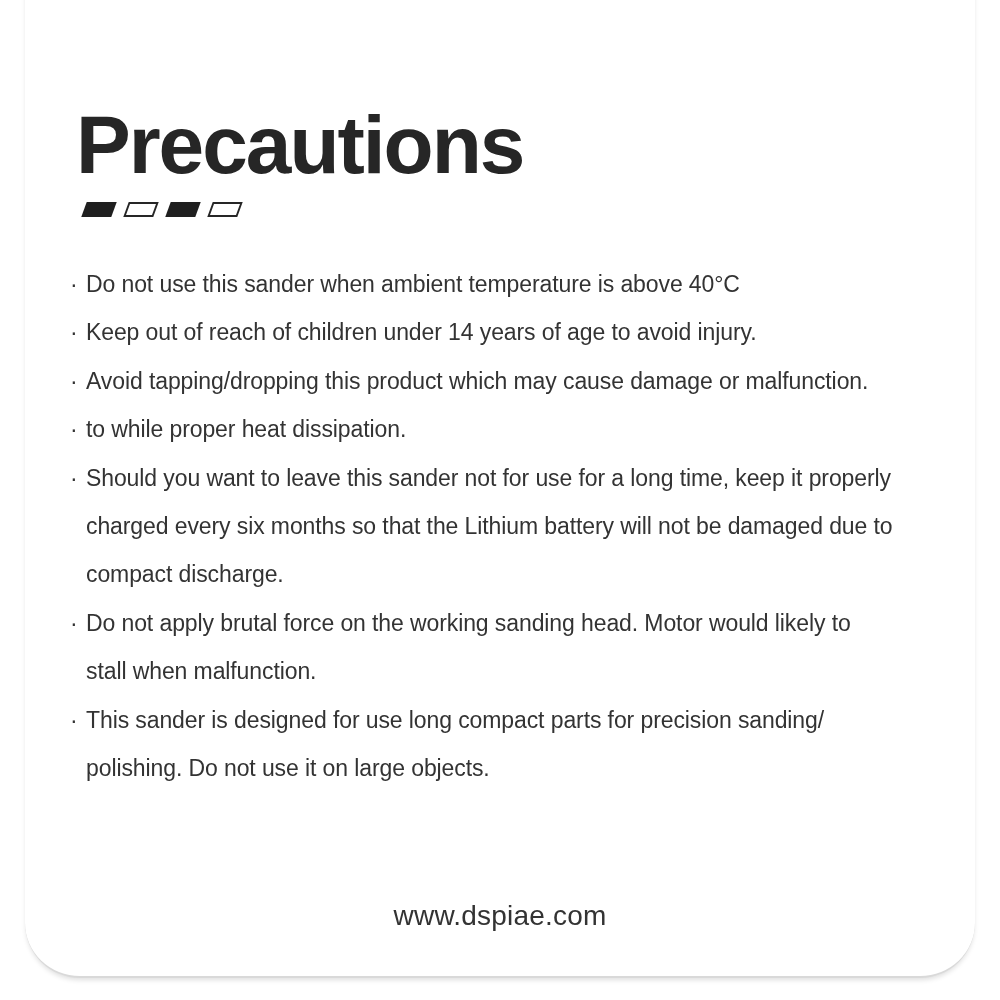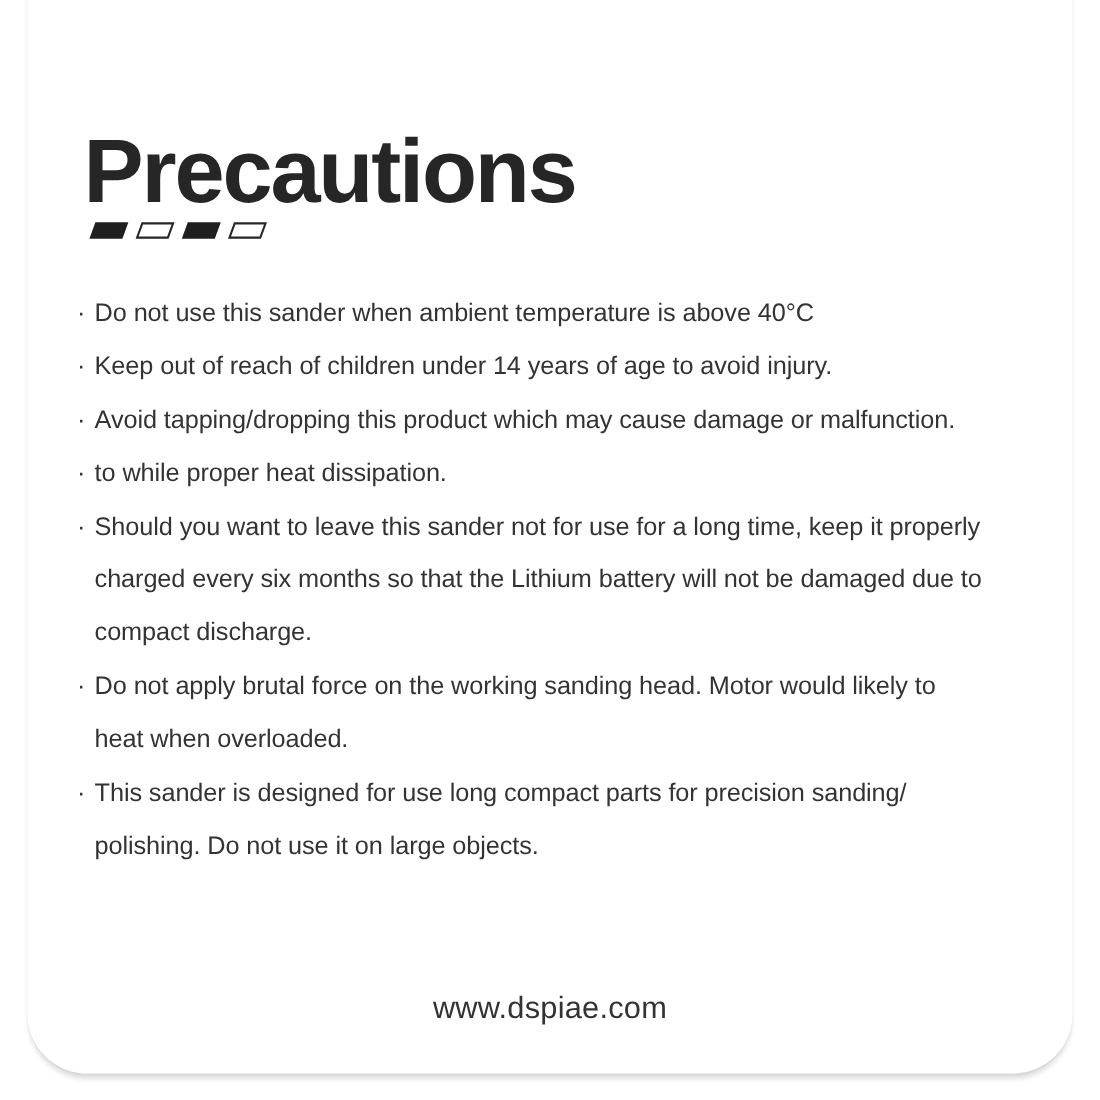--- a/index.html
+++ b/index.html
@@ -15,21 +15,21 @@
     border-radius:0 0 55px 55px;
     box-shadow:0 3px 5px -1px rgba(0,0,0,0.13);
     z-index:0;
   }
 
   .content { position:absolute; left:0; top:0; width:1000px; height:1000px; z-index:1; }
 
   .title {
     position:absolute; left:76px; top:104px;
     font-size:82px; font-weight:bold; letter-spacing:-2px;
-    color:#262626; line-height:1; white-space:nowrap;margin-top:12px;
+    color:#262626; line-height:1; white-space:nowrap;
   }
 
   .divider { position:absolute; left:84px; top:202px; display:flex; gap:12px; }
   .pg { width:30px; height:15px; transform:skewX(-20deg); }
   .pg.filled  { background:#1f1f1f; }
   .pg.outline { background:#ffffff; border:2px solid #262626; }
 
   .list {
     position:absolute; left:70px; top:260px; width:910px;
     font-size:23px; color:#333333; letter-spacing:-0.1px;
@@ -88,21 +88,21 @@
       <div class="item">
         <span class="bullet">·</span>
         <div class="line">Should you want to leave this sander not for use for a long time, keep it properly</div>
         <div class="line">charged every six months so that the Lithium battery will not be damaged due to</div>
         <div class="line">compact discharge.</div>
       </div>
 
       <div class="item">
         <span class="bullet">·</span>
         <div class="line">Do not apply brutal force on the working sanding head. Motor would likely to</div>
-        <div class="line">heat when overloaded.</div>
+        <div class="line">stall when malfunction.</div>
       </div>
 
       <div class="item">
         <span class="bullet">·</span>
         <div class="line">This sander is designed for use long compact parts for precision sanding/</div>
         <div class="line">polishing. Do not use it on large objects.</div>
       </div>
 
     </div>
 

